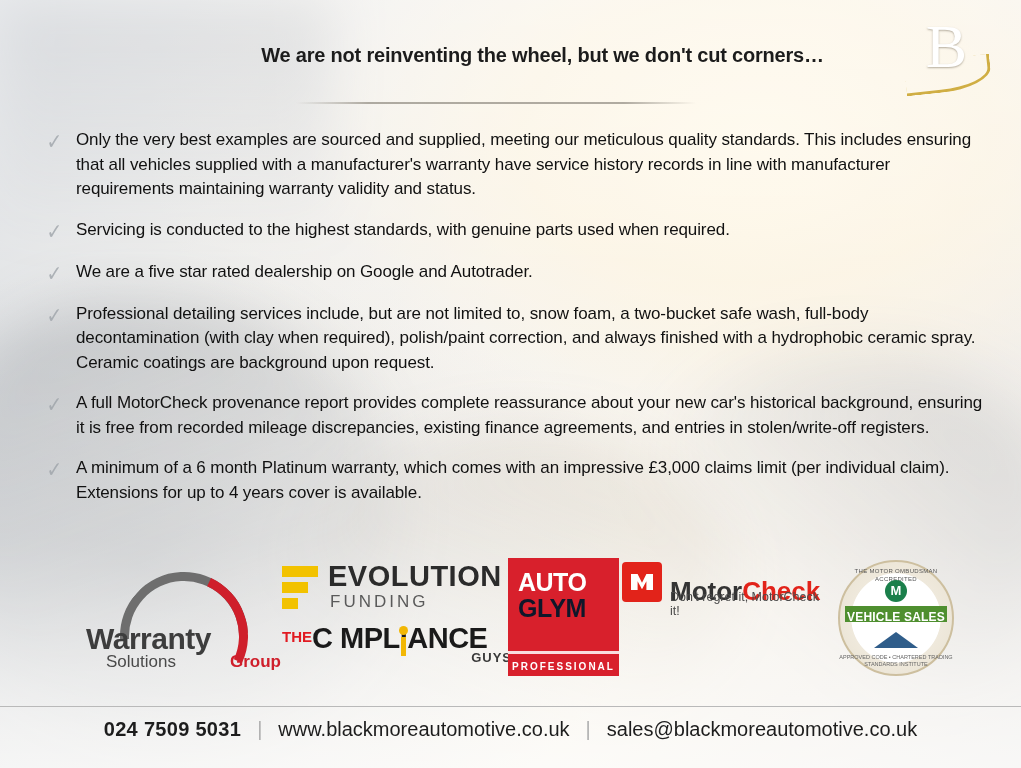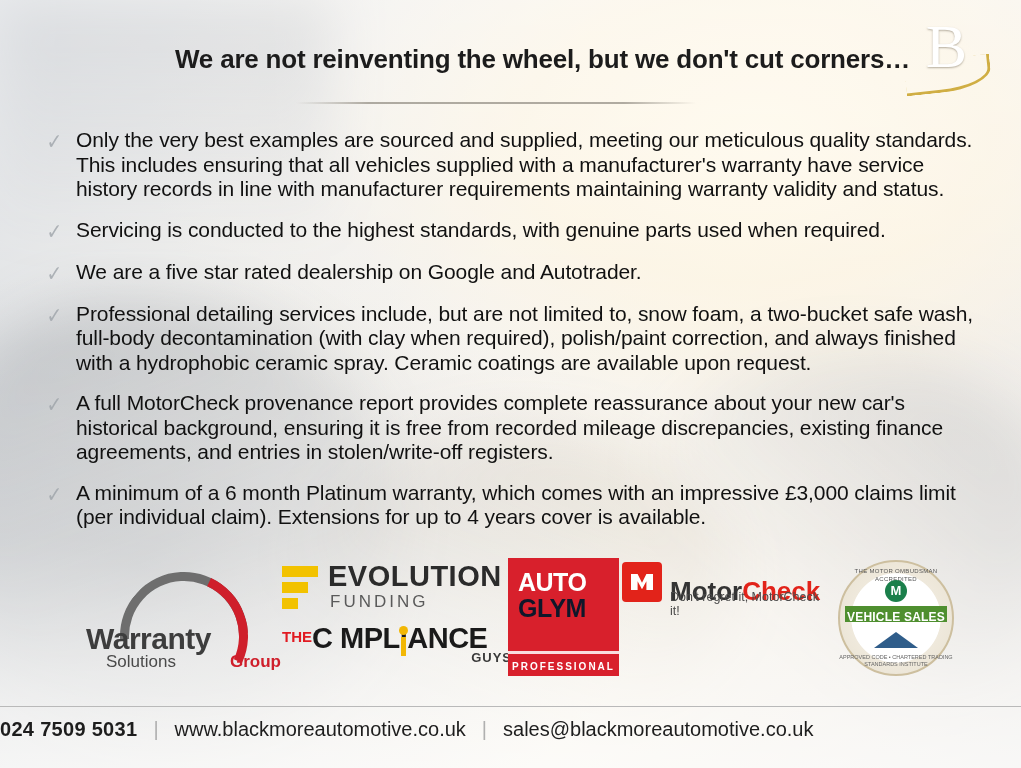--- a/index.html
+++ b/index.html
@@ -80,21 +80,21 @@
     border-radius: 0 0 60% 0;
     transform: rotate(-6deg);
     opacity: .85;
   }
 
   
   .headline {
     position: absolute;
     left: 0; right: 0; top: 44px;
     text-align: center;
-    font-size: 26px;
+    font-size: 20px;
     font-weight: 600;
     color: #1c1c1c;
     letter-spacing: -0.2px;
     padding-left: 26px;
     margin-left: 38px;
   }
   .rule {
     position: absolute;
     left: 296px; top: 102px;
     width: 400px; height: 2px;
@@ -119,21 +119,21 @@
     padding-top: 2px;
     color: #9aa0a6;
     font-size: 22px;
     line-height: 24px;
     text-align: left;
     opacity: .75;
     transform: scaleX(0.85);
   }
   .item-text {
     flex: 1 1 auto;
-    font-size: 21px;
+    font-size: 17px;
     line-height: 24.5px;
     color: #111111;
     letter-spacing: -0.1px;
   }
 
   
   .logos {
     position: absolute;
     left: 60px; top: 552px;
     width: 910px; height: 130px;
@@ -247,21 +247,21 @@
     font-size: 5.5px; color: #666; line-height: 7px;
   }
 
   
   .footer-rule {
     position: absolute; left: 0; right: 0; top: 706px;
     height: 1px; background: #b9b9b9;
   }
   .footer {
     position: absolute; left: 0; right: 0; top: 718px;
-    display: flex; align-items: center; justify-content: flex-start;
+    display: flex; align-items: center; justify-content: center;
     font-size: 20px; color: #1d1d1d;
   }
   .footer .phone { font-weight: 600; letter-spacing: .3px; }
   .footer .sep { margin: 0 16px; color: #b0b0b0; font-weight: 300; }
   .footer .web, .footer .mail { font-weight: 400; }
 </style>
 </head>
 <body>
 
 <div id="page">
@@ -293,21 +293,21 @@
         <div class="item-text">Servicing is conducted to the highest standards, with genuine parts used when required.</div>
       </div>
 
       <div class="item">
         <div class="tick">✓</div>
         <div class="item-text">We are a five star rated dealership on Google and Autotrader.</div>
       </div>
 
       <div class="item">
         <div class="tick">✓</div>
-        <div class="item-text">Professional detailing services include, but are not limited to, snow foam, a two-bucket safe wash, full-body decontamination (with clay when required), polish/paint correction, and always finished with a hydrophobic ceramic spray. Ceramic coatings are available upon request.</div>
+        <div class="item-text">Professional detailing services include, but are not limited to, snow foam, a two-bucket safe wash, full-body decontamination (with clay when required), polish/paint correction, and always finished with a hydrophobic ceramic spray. Ceramic coatings are background upon request.</div>
       </div>
 
       <div class="item">
         <div class="tick">✓</div>
         <div class="item-text">A full MotorCheck provenance report provides complete reassurance about your new car's historical background, ensuring it is free from recorded mileage discrepancies, existing finance agreements, and entries in stolen/write-off registers.</div>
       </div>
 
       <div class="item">
         <div class="tick">✓</div>
         <div class="item-text">A minimum of a 6 month Platinum warranty, which comes with an impressive £3,000 claims limit (per individual claim). Extensions for up to 4 years cover is available.</div>

